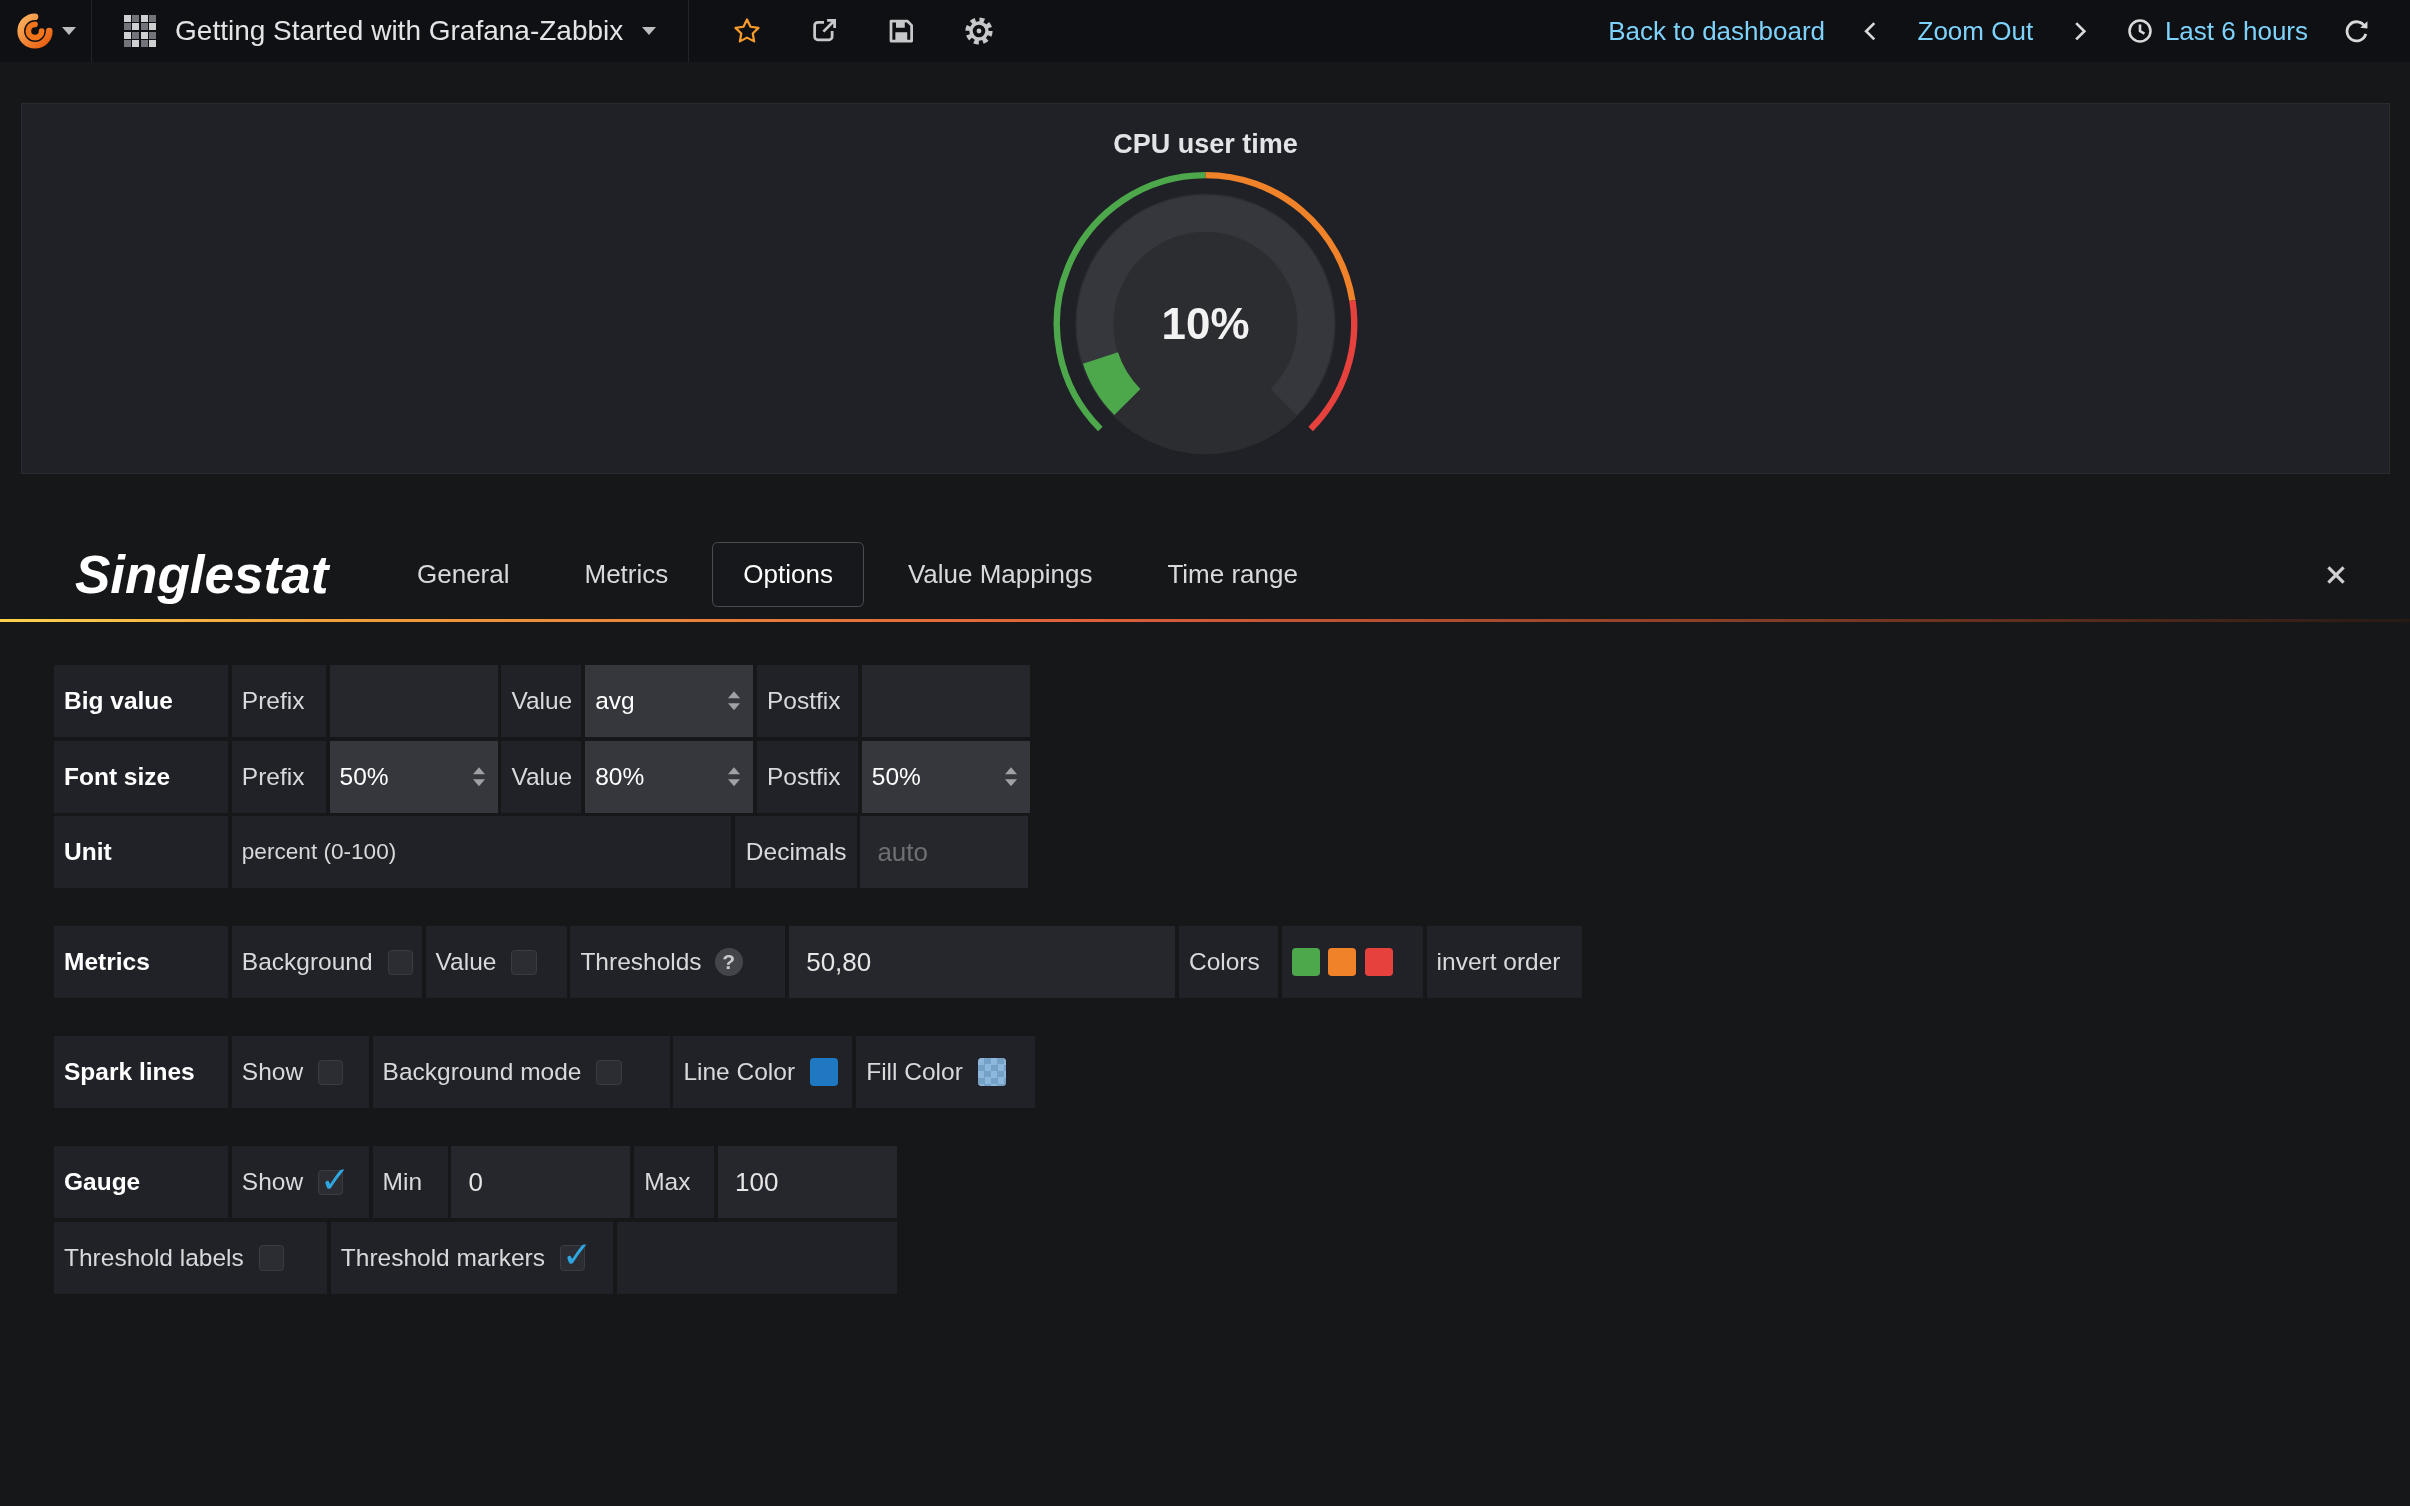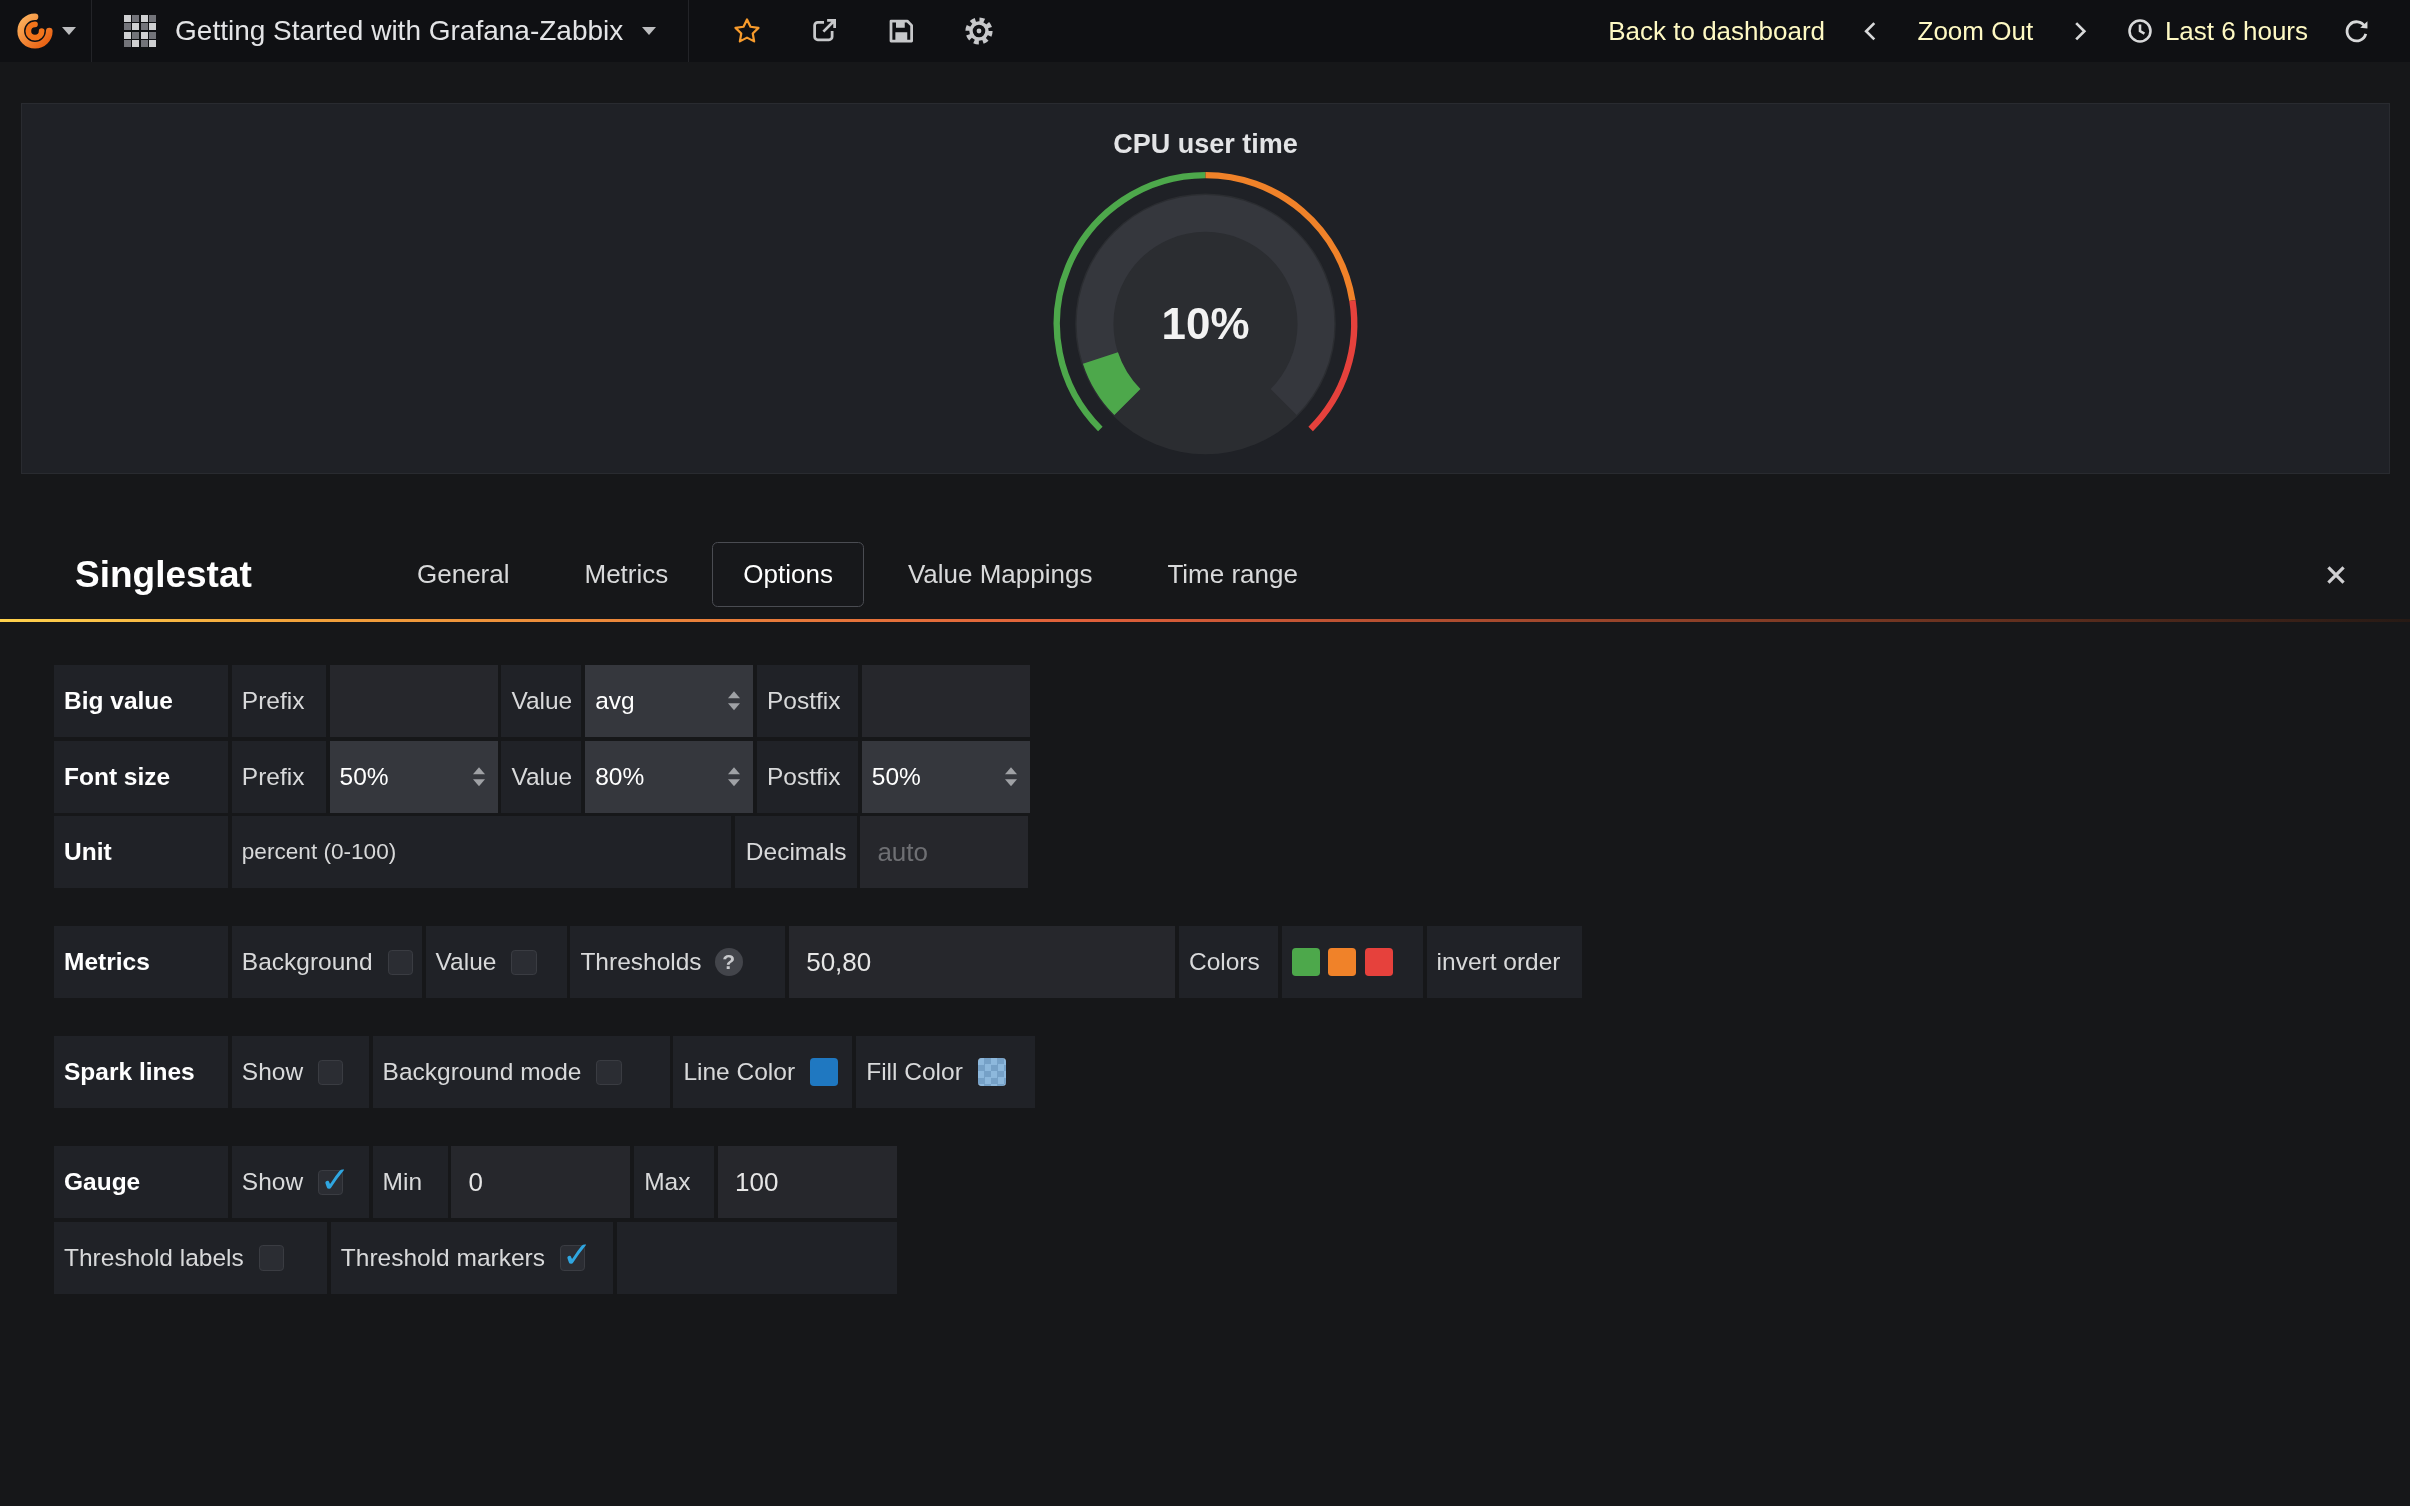--- a/index.html
+++ b/index.html
@@ -14,32 +14,32 @@
   
   .navbar { height: 62px; background: #0f1013; display: flex; align-items: center; }
   .logo-btn { width: 92px; height: 62px; display:flex; align-items:center; justify-content:center; gap:7.5px; border-right:0.9px solid #232428; cursor:pointer; }
   .dash-title-btn { height:62px; display:flex; align-items:center; gap:19px; padding:0 32px; border-right:0.9px solid #232428; font-size:28px; color:#e3e4e6; cursor:pointer; }
   .grid-icon { display:grid; grid-template-columns:repeat(4,6.6px); gap:1.9px; }
   .grid-icon i { width:6.6px; height:6.6px; background:#cfd0d2; }
   .grid-icon i.dim { background:#73747a; }
   .caret { width:0; height:0; border-left:7.5px solid transparent; border-right:7.5px solid transparent; border-top:8.5px solid #bcbdbf; }
   .nav-icons { display:flex; align-items:center; gap:47px; padding-left:43px; }
   .icon-btn { background:none; border:none; cursor:pointer; display:flex; align-items:center; }
-  .nav-right { margin-left:auto; display:flex; align-items:center; gap:34px; padding-right:41px; font-size:26px; color:#fef9c3; }
+  .nav-right { margin-left:auto; display:flex; align-items:center; gap:34px; padding-right:41px; font-size:26px; color:#7dd3fc; }
   .nav-right .nav-text { cursor:pointer; }
   .with-icon { display:flex; align-items:center; gap:11.3px; cursor:pointer; }
 
   
   .panel { margin:41px 21px 0; height:371px; background:#1f2126; border:0.9px solid #292b30; display:flex; flex-direction:column; align-items:center; }
   .panel-title { margin-top:24.5px; font-size:27px; font-weight:bold; color:#e3e4e6; }
   .gauge-svg { margin-top:1.9px; }
 
   
   .editor-head { display:flex; align-items:center; height:89px; margin-top:56px; padding:0 62px 0 75px; }
-  .panel-type { font-size:37px; font-weight:bold; color:#ffffff; width:311px; }
+  .panel-type { font-size:53px; font-style:italic; font-weight:bold; color:#ffffff; width:311px; }
   .tabs { display:flex; align-items:center; gap:13px; }
   .tab { font-size:26px; padding:16px 30px; color:#d8d9da; cursor:pointer; border:0.9px solid transparent; }
   .tab.active { border:0.9px solid #4a4c52; border-radius:5.6px; background:#17181b; color:#ffffff; }
   .close-btn { margin-left:auto; }
   .accent-line { height:2.8px; background:linear-gradient(90deg,#ffd24d 0%,#f2a33b 12%,#e0603a 45%,#67311f 82%,#271a15 100%); }
 
   
   .form { padding:43px 0 0 54px; }
   .fgroup { margin-bottom:38px; }
   .frow { display:flex; gap:3.8px; margin-bottom:3.8px; }

